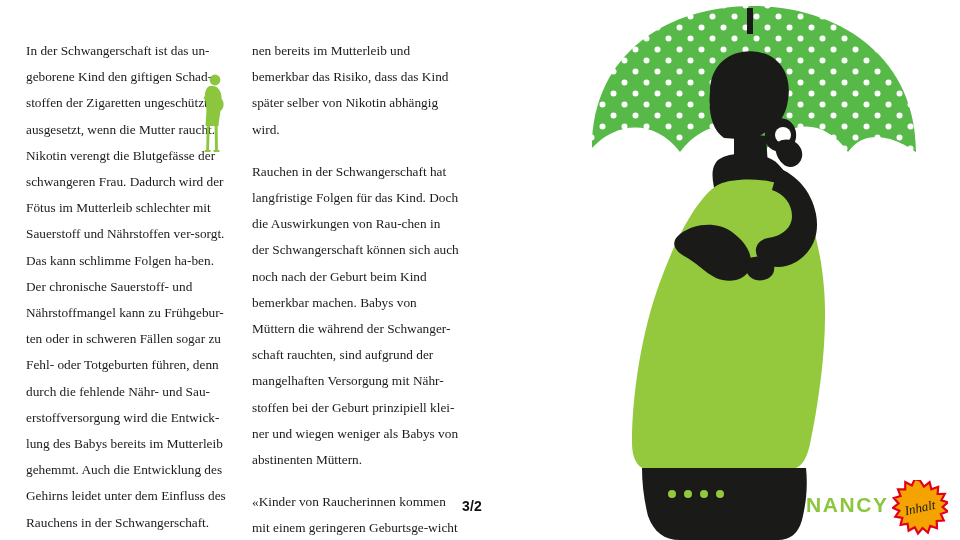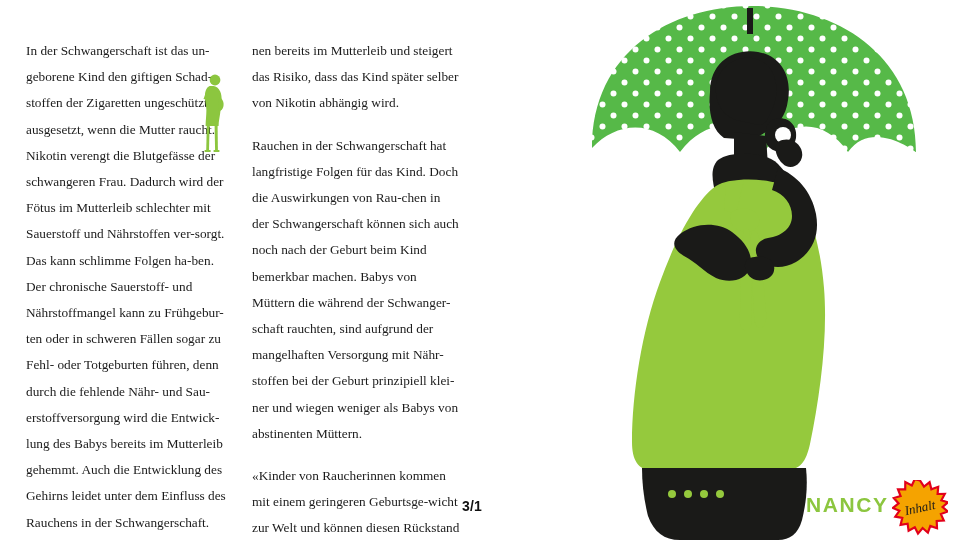--- a/index.html
+++ b/index.html
@@ -133,39 +133,39 @@
 </head>
 <body>
 
 <div id="page">
 
   <div class="col" id="col-left">
     <p>In der Schwangerschaft ist das un-geborene Kind den giftigen Schad-stoffen der Zigaretten ungeschützt ausgesetzt, wenn die Mutter raucht. Nikotin verengt die Blutgefässe der schwangeren Frau. Dadurch wird der Fötus im Mutterleib schlechter mit Sauerstoff und Nährstoffen ver-sorgt. Das kann schlimme Folgen ha-ben. Der chronische Sauerstoff- und Nährstoffmangel kann zu Frühgebur-ten oder in schweren Fällen sogar zu Fehl- oder Totgeburten führen, denn durch die fehlende Nähr- und Sau-erstoffversorgung wird die Entwick-lung des Babys bereits im Mutterleib gehemmt. Auch die Entwicklung des Gehirns leidet unter dem Einfluss des Rauchens in der Schwangerschaft. Nikotin beeinträchtigt die Leistungs-fähigkeit und den IQ des Ungebore-</p>
   </div>
 
   <div class="col" id="col-right">
-    <p>nen bereits im Mutterleib und steigert das Risiko, dass das Kind später selber von Nikotin abhängig wird.</p>
+    <p>nen bereits im Mutterleib und bemerkbar das Risiko, dass das Kind später selber von Nikotin abhängig wird.</p>
     <p>Rauchen in der Schwangerschaft hat langfristige Folgen für das Kind. Doch die Auswirkungen von Rau-chen in der Schwangerschaft können sich auch noch nach der Geburt beim Kind bemerkbar machen. Babys von Müttern die während der Schwanger-schaft rauchten, sind aufgrund der mangelhaften Versorgung mit Nähr-stoffen bei der Geburt prinzipiell klei-ner und wiegen weniger als Babys von abstinenten Müttern.</p>
     <p>«Kinder von Raucherinnen kommen mit einem geringeren Geburtsge-wicht zur Welt und können diesen Rückstand nicht aufholen; sie sind</p>
   </div>
 
   <svg class="mini-figure" viewBox="0 0 34 80">
     <g fill="#8cc63f">
       <circle cx="19" cy="8" r="5.4"></circle>
       <path d="M13.6 14 C10.2 15.6 9 19.5 9 24 C9 30 10.4 33.6 10.4 38 C10.4 44 9.6 49 9.6 54 L22.6 54 C22.6 49 24 44 24.6 38 C25.4 31.5 26.6 25 24.2 19.5 C22.8 16.2 20 14 17.5 14 Z"></path>
       <path d="M23.2 25 C27.4 27 28.8 32.5 26.6 36.5 C25.4 38.6 23.4 39.5 22 39 Z"></path>
       <path d="M10.8 54 L13.6 54 L13 79 L10.2 79 Z"></path>
       <path d="M18.6 54 L21.6 54 L21.9 79 L19.1 79 Z"></path>
       <path d="M8.6 78 L14.6 78 L14.6 80 L8.6 80 Z"></path>
       <path d="M17.6 78 L23.4 78 L23.4 80 L17.6 80 Z"></path>
       <path d="M11.5 16 L7.5 27 L9.8 27.6 L13.6 17 Z"></path>
     </g>
   </svg>
 
-  <div class="page-number">3/1</div>
+  <div class="page-number">3/2</div>
 
   <div class="caption-row">
     <span class="dots-group">
       <span class="dot"></span>
       <span class="dot"></span>
       <span class="dot"></span>
       <span class="dot"></span>
       <span class="dot"></span>
     </span>
     <span class="dots-group">

